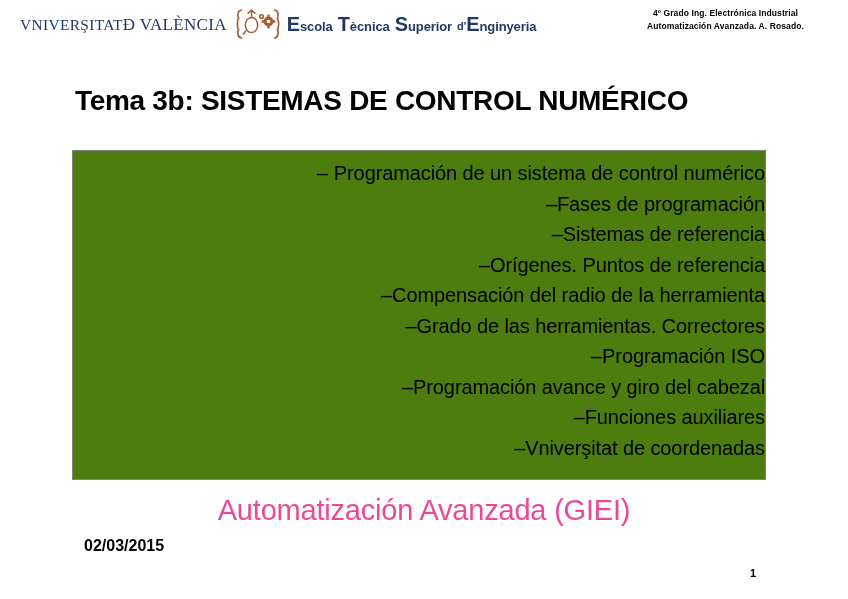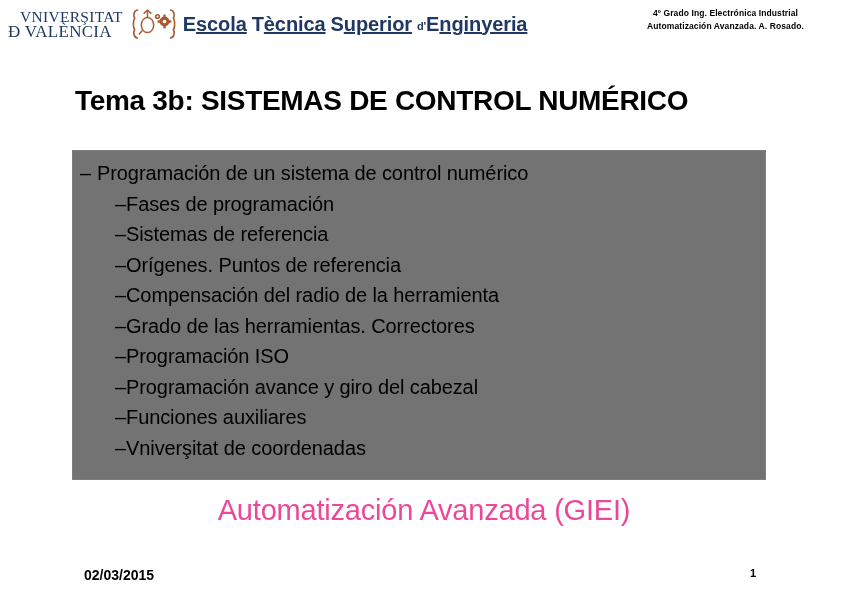--- a/index.html
+++ b/index.html
@@ -27,21 +27,21 @@
   #uv-logo {
     position: absolute;
     left: 8px;
     top: 4px;
     display: flex;
     align-items: center;
     height: 40px;
   }
   #uv-wordmark {
     display: flex;
-    flex-direction: column;
+    flex-direction: row;
     justify-content: center;
     font-family: "Liberation Serif", serif;
     color: #1F3864;
     letter-spacing: 0.4px;
   }
   #uv-wordmark .uv-line1 {
     font-size: 15.5px;
     line-height: 15px;
     font-variant: small-caps;
     text-transform: uppercase;
@@ -66,21 +66,21 @@
     font-family: "Liberation Sans", sans-serif;
     color: #1F3864;
     font-weight: bold;
     font-size: 16.5px;
     white-space: nowrap;
     letter-spacing: -0.1px;
     display: flex;
     align-items: baseline;
   }
   #etse-name .cap { font-size: 20px; }
-  #etse-name .sm  { font-size: 20px; text-decoration: underline; }
+  #etse-name .sm  { font-size: 13px; }
   #etse-name .ap  { font-size: 11px; position: relative; top: -1px; }
 
   #course-info {
     position: absolute;
     right: 44px;
     top: 7px;
     text-align: center;
     font-size: 8.5px;
     font-weight: bold;
     line-height: 13px;
@@ -143,22 +143,22 @@
     text-align: center;
     font-size: 29px;
     color: #ec4899;
     letter-spacing: -0.2px;
   }
 
   
   #footer-date {
     position: absolute;
     left: 84px;
-    top: 567px;
-    font-size: 14px;
+    top: 537px;
+    font-size: 16px;
     font-weight: bold;
     color: #000000;
   }
   #footer-page {
     position: absolute;
     right: 92px;
     top: 567px;
     font-size: 11px;
     font-weight: bold;
     color: #000000;
@@ -217,21 +217,21 @@
   </div>
 
   <div id="course-info">
     <div>4º Grado Ing. Electrónica Industrial</div>
     <div>Automatización Avanzada. A. Rosado.</div>
   </div>
 </div>
 
 <div id="slide-title">Tema 3b: SISTEMAS DE CONTROL NUMÉRICO</div>
 
-<div id="content-box" style="background: #737373; border-color: rgb(127, 127, 127);">
+<div id="content-box" style="background: #4d7c0f; border-color: rgb(127, 127, 127); text-align: right;">
   <ul id="outline-list">
       <li class="level-1"><span class="dash-1">–</span><span>Programación de un sistema de control numérico</span></li>
       <li class="level-2"><span class="dash-2">–</span><span>Fases de programación</span></li>
       <li class="level-2"><span class="dash-2">–</span><span>Sistemas de referencia</span></li>
       <li class="level-2"><span class="dash-2">–</span><span>Orígenes. Puntos de referencia</span></li>
       <li class="level-2"><span class="dash-2">–</span><span>Compensación del radio de la herramienta</span></li>
       <li class="level-2"><span class="dash-2">–</span><span>Grado de las herramientas. Correctores</span></li>
       <li class="level-2"><span class="dash-2">–</span><span>Programación ISO</span></li>
       <li class="level-2"><span class="dash-2">–</span><span>Programación avance y giro del cabezal</span></li>
       <li class="level-2"><span class="dash-2">–</span><span>Funciones auxiliares</span></li>

